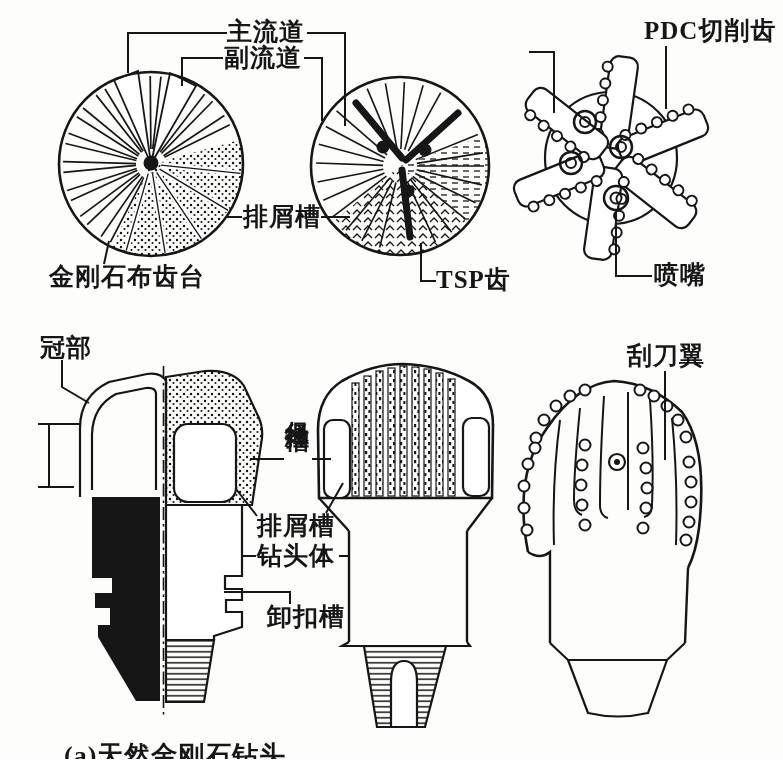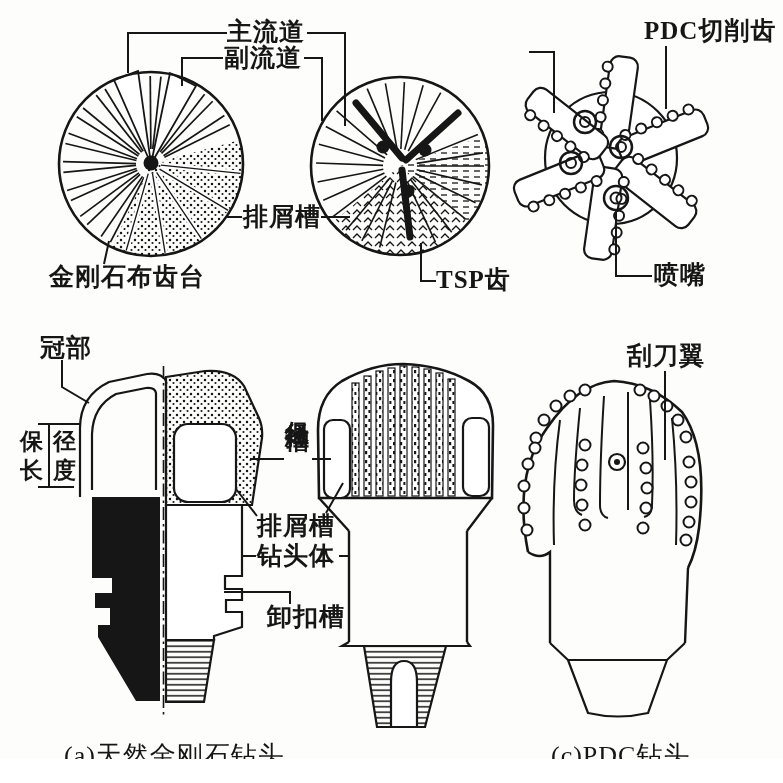--- a/index.html
+++ b/index.html
@@ -17,21 +17,21 @@
     line-height:27px; color:var(--ink);
   }
   .lbl.two { line-height:31px; }
   .lbl.vert {
     writing-mode:vertical-rl; text-orientation:upright;
     letter-spacing:2px; line-height:26px;
   }
   .lbl.spread { letter-spacing:10px; line-height:29px; }
   .cap {
     position:absolute; white-space:nowrap;
-    font-size:26px; font-weight:400; letter-spacing:1px;
+    font-size:26px; font-weight:700; letter-spacing:1px;
     color:var(--ink);
   }
   svg * { vector-effect:none; }
   .stroke { stroke:var(--ink); fill:none; }
 </style>
 </head>
 <body>
 
 <div id="stage">
 
@@ -282,26 +282,21 @@
 
 <div class="lbl" style="left:227px; top:18px;">主流道</div>
 <div class="lbl" style="left:224px; top:44px;text-align:right;">副流道</div>
 <div class="lbl" style="left:644px; top:17px;">PDC切削齿</div>
 <div class="lbl" style="left:243px; top:203px;">排屑槽</div>
 <div class="lbl" style="left:436px; top:266px;">TSP齿</div>
 <div class="lbl" style="left:654px; top:261px;">喷嘴</div>
 <div class="lbl" style="left:49px; top:263px;">金刚石布齿台</div>
 
 <div class="lbl" style="left:40px; top:334px;">冠部</div>
-<div class="lbl spread" style="left:20px; top:427px; font-size:23px;">
-  <div>保径</div>
-  <div>长度</div>
-</div>
 <div class="lbl vert" style="left:284px; top:402px; font-size:24px;">保径拉槽</div>
 <div class="lbl" style="left:257px; top:512px;">排屑槽</div>
 <div class="lbl" style="left:257px; top:542px;">钻头体</div>
 <div class="lbl" style="left:267px; top:603px;">卸扣槽</div>
 <div class="lbl" style="left:627px; top:342px;">刮刀翼</div>
 
 <div class="cap" style="left:64px; top:738px;">(a)天然金刚石钻头</div>
-<div class="cap" style="left:551px; top:738px;">(c)PDC钻头</div>
 
 </div>
 
 </body></html>

